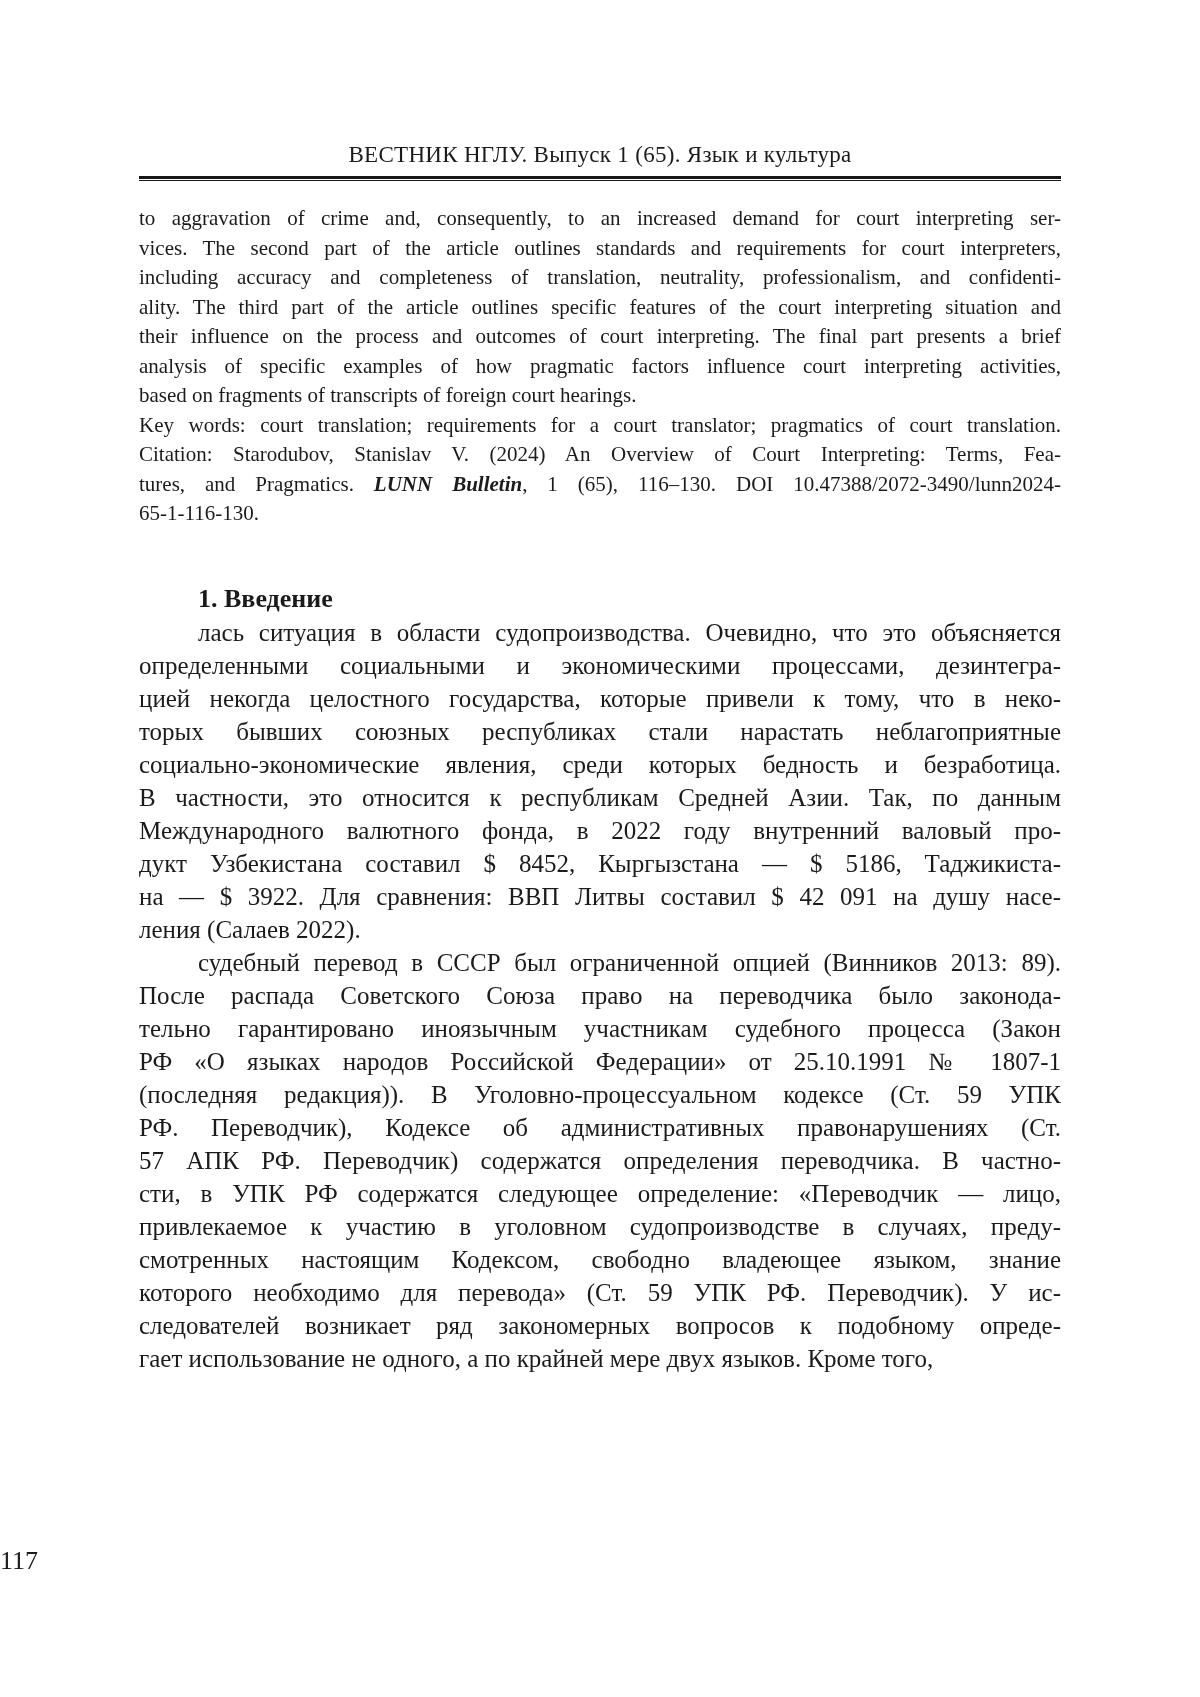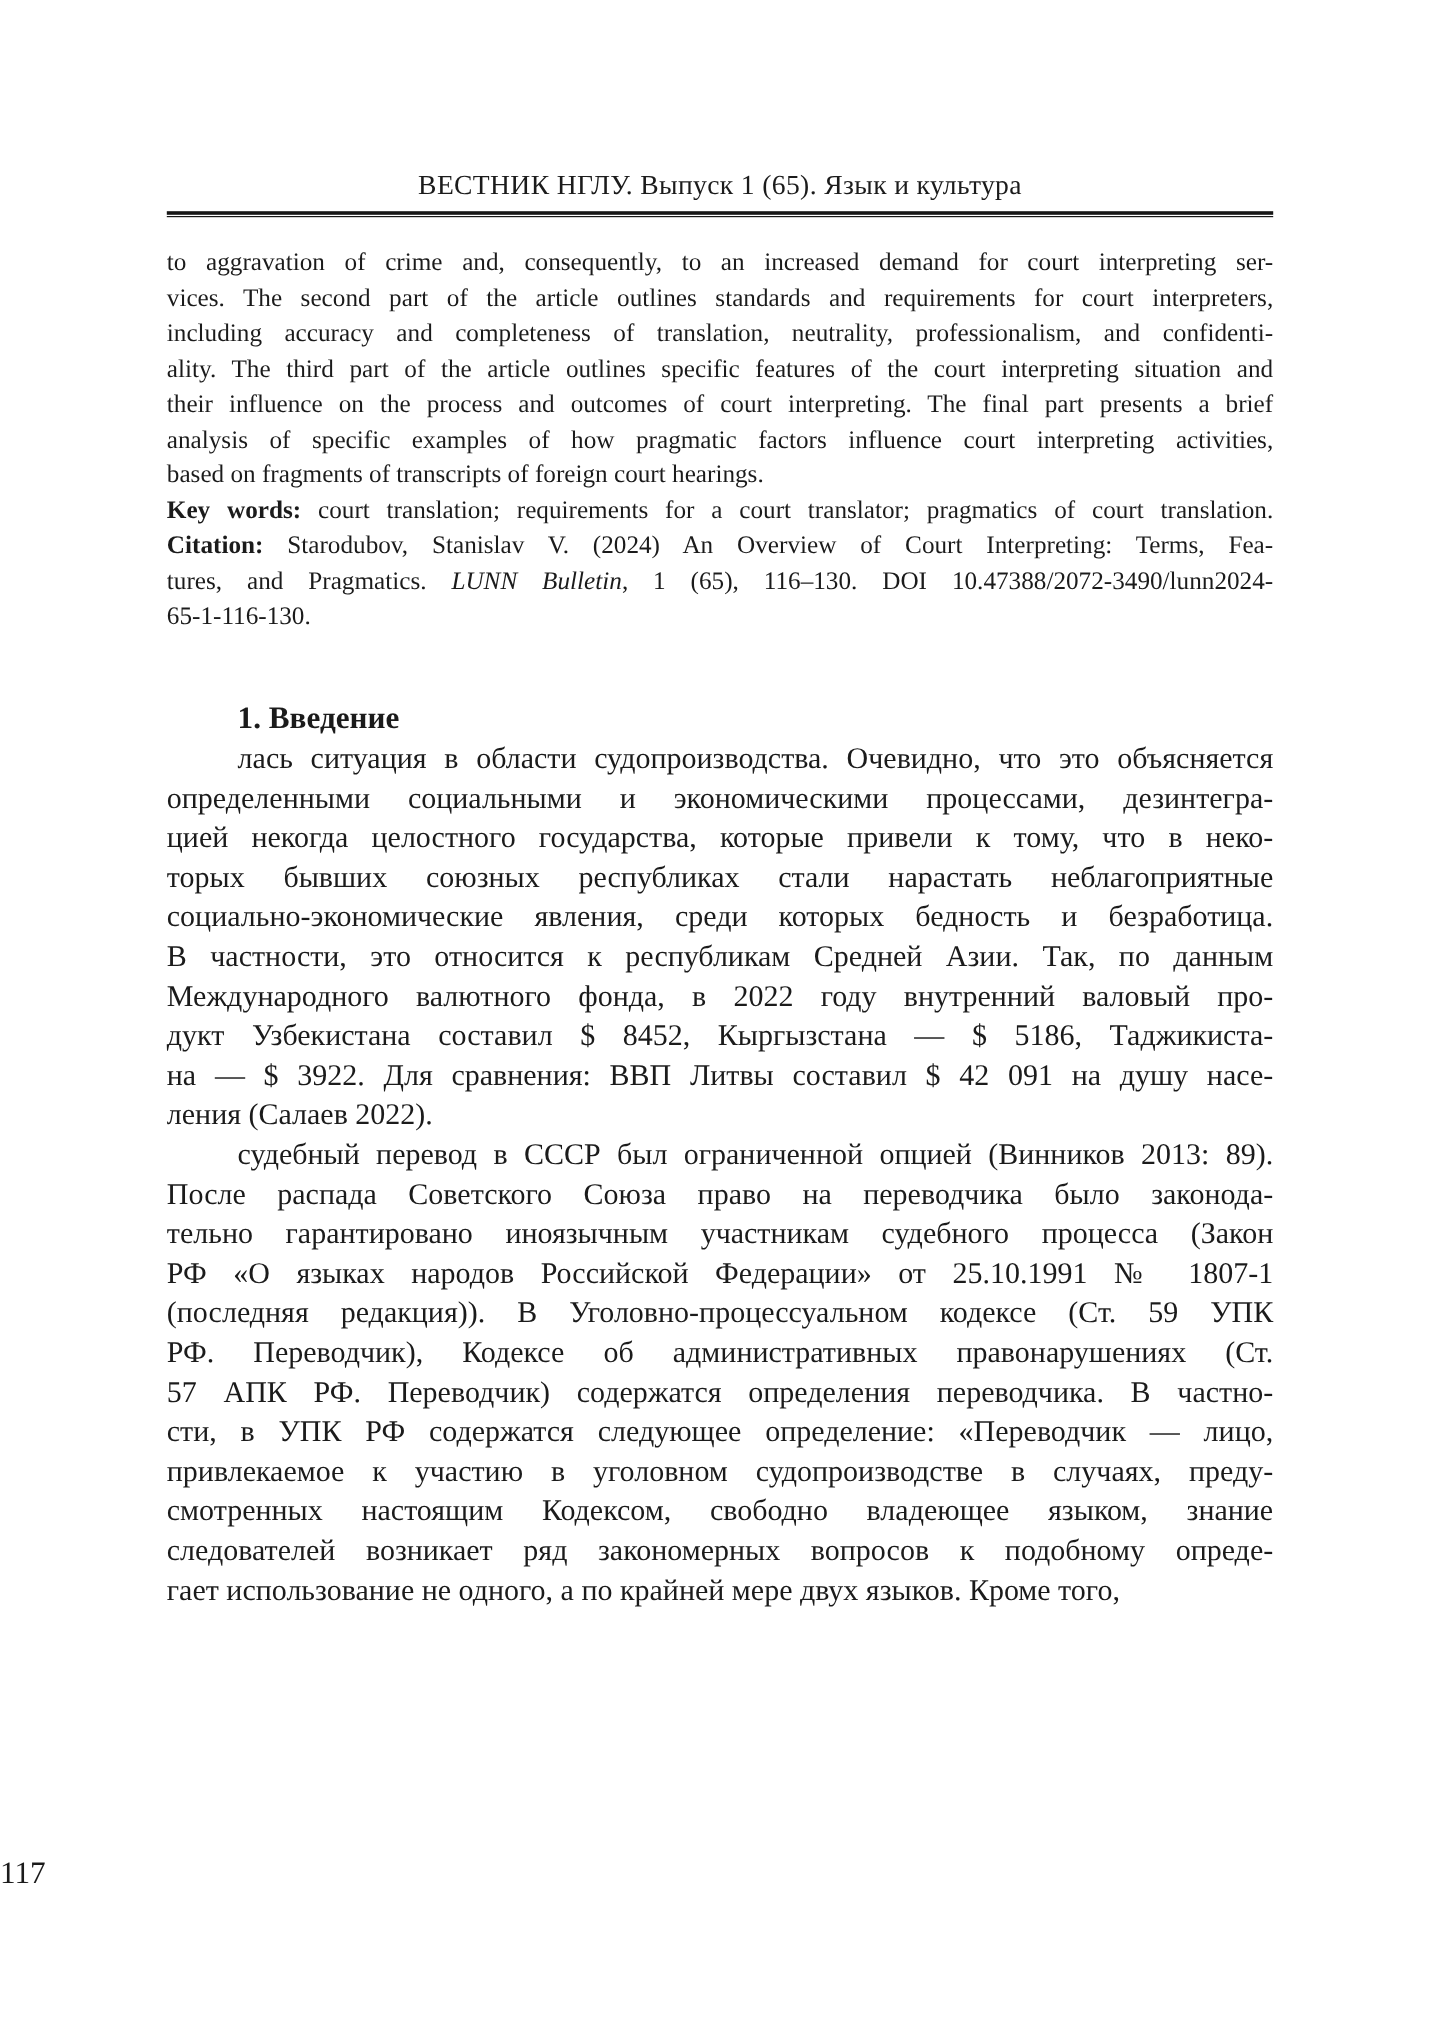--- a/index.html
+++ b/index.html
@@ -52,22 +52,22 @@
     line-height: 33px;
   }
   .indent-first .tline:first-child { text-indent: 59px; }
   .tline {
     text-align: justify;
     text-align-last: justify;
     white-space: normal;
   }
   .tline-last { text-align-last: left; }
   .justify-all .tline-last { text-align-last: justify; }
-  .seg-bold { font-weight: bold; }
-  .seg-italic { font-style: italic; }
+  .seg-bold { font-weight: normal; }
+  .seg-italic { font-style: italic; font-weight: bold; }
   .page-number {
     position: absolute;
     left: 0;
     right: 0;
     top: 1546px;
     text-align: left;
     font-size: 26px;
     line-height: 30px;
   }
 </style>
@@ -112,18 +112,19 @@
         <div class="tline">судебный перевод в СССР был ограниченной опцией (Винников 2013: 89).</div>
         <div class="tline">После распада Советского Союза право на переводчика было законода-</div>
         <div class="tline">тельно гарантировано иноязычным участникам судебного процесса (Закон</div>
         <div class="tline">РФ «О языках народов Российской Федерации» от 25.10.1991 № 1807-1</div>
         <div class="tline">(последняя редакция)). В Уголовно-процессуальном кодексе (Ст. 59 УПК</div>
         <div class="tline">РФ. Переводчик), Кодексе об административных правонарушениях (Ст.</div>
         <div class="tline">57 АПК РФ. Переводчик) содержатся определения переводчика. В частно-</div>
         <div class="tline">сти, в УПК РФ содержатся следующее определение: «Переводчик — лицо,</div>
         <div class="tline">привлекаемое к участию в уголовном судопроизводстве в случаях, преду-</div>
         <div class="tline">смотренных настоящим Кодексом, свободно владеющее языком, знание</div>
+        <div class="tline">которого необходимо для перевода» (Ст. 59 УПК РФ. Переводчик). У ис-</div>
         <div class="tline">следователей возникает ряд закономерных вопросов к подобному опреде-</div>
         <div class="tline tline-last">гает использование не одного, а по крайней мере двух языков. Кроме того,</div>
       </div>
   </div>
   <div class="page-number">117</div>
 </div>
 
 </body></html>

